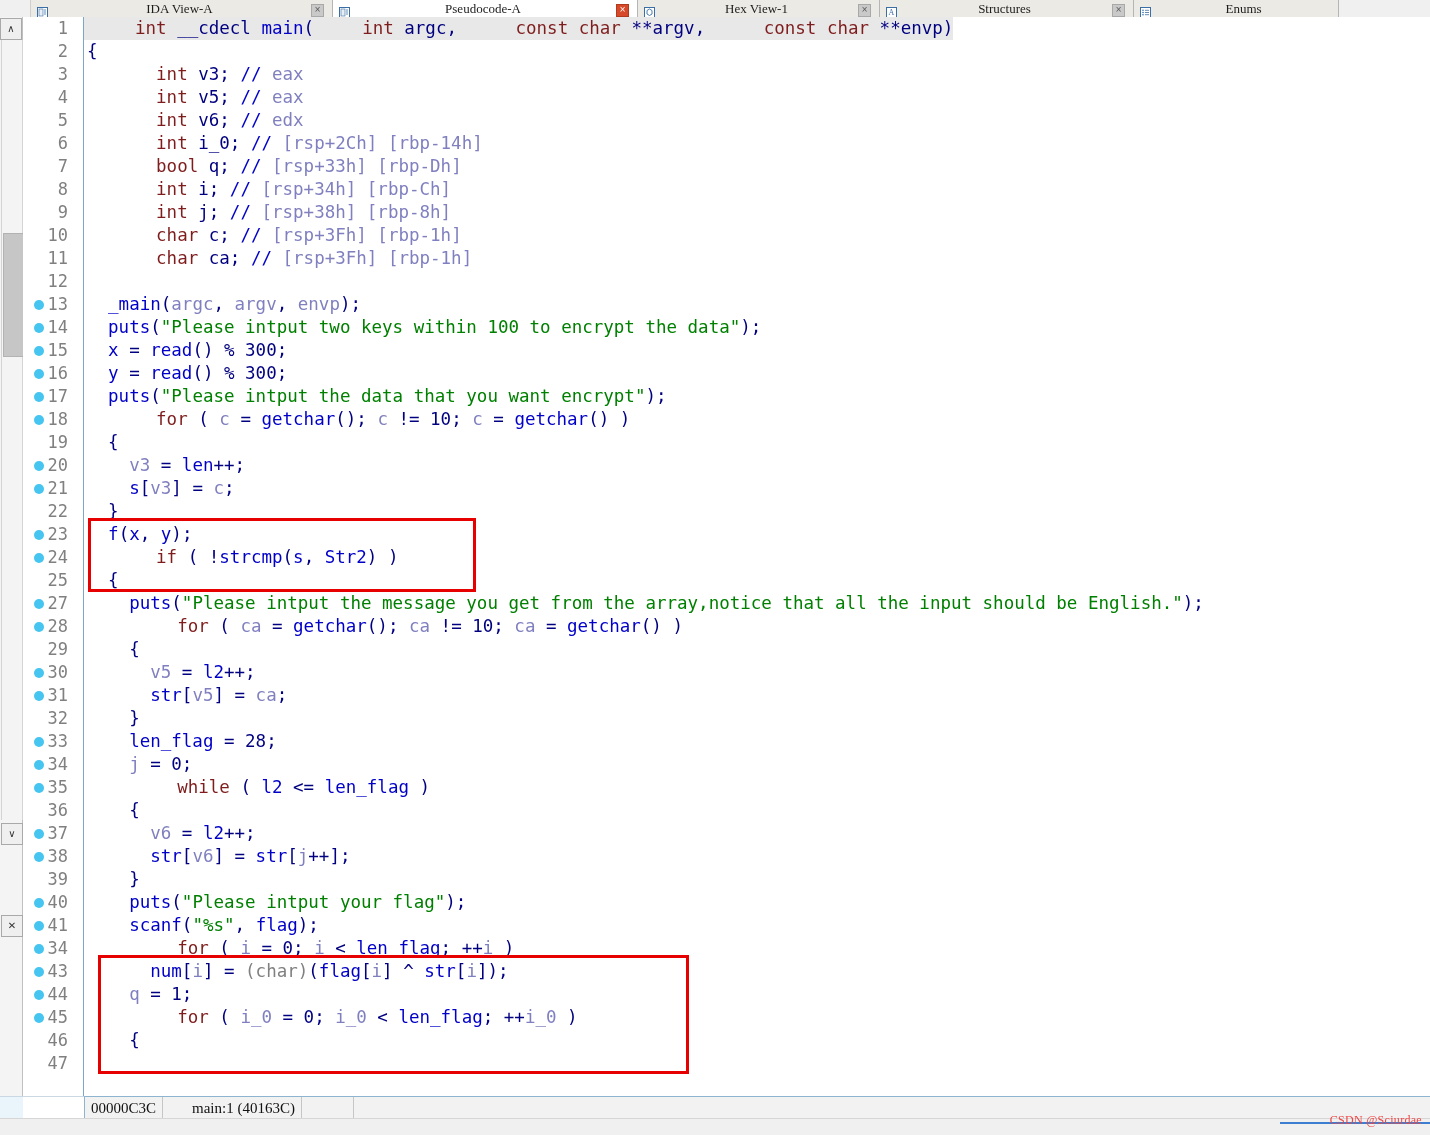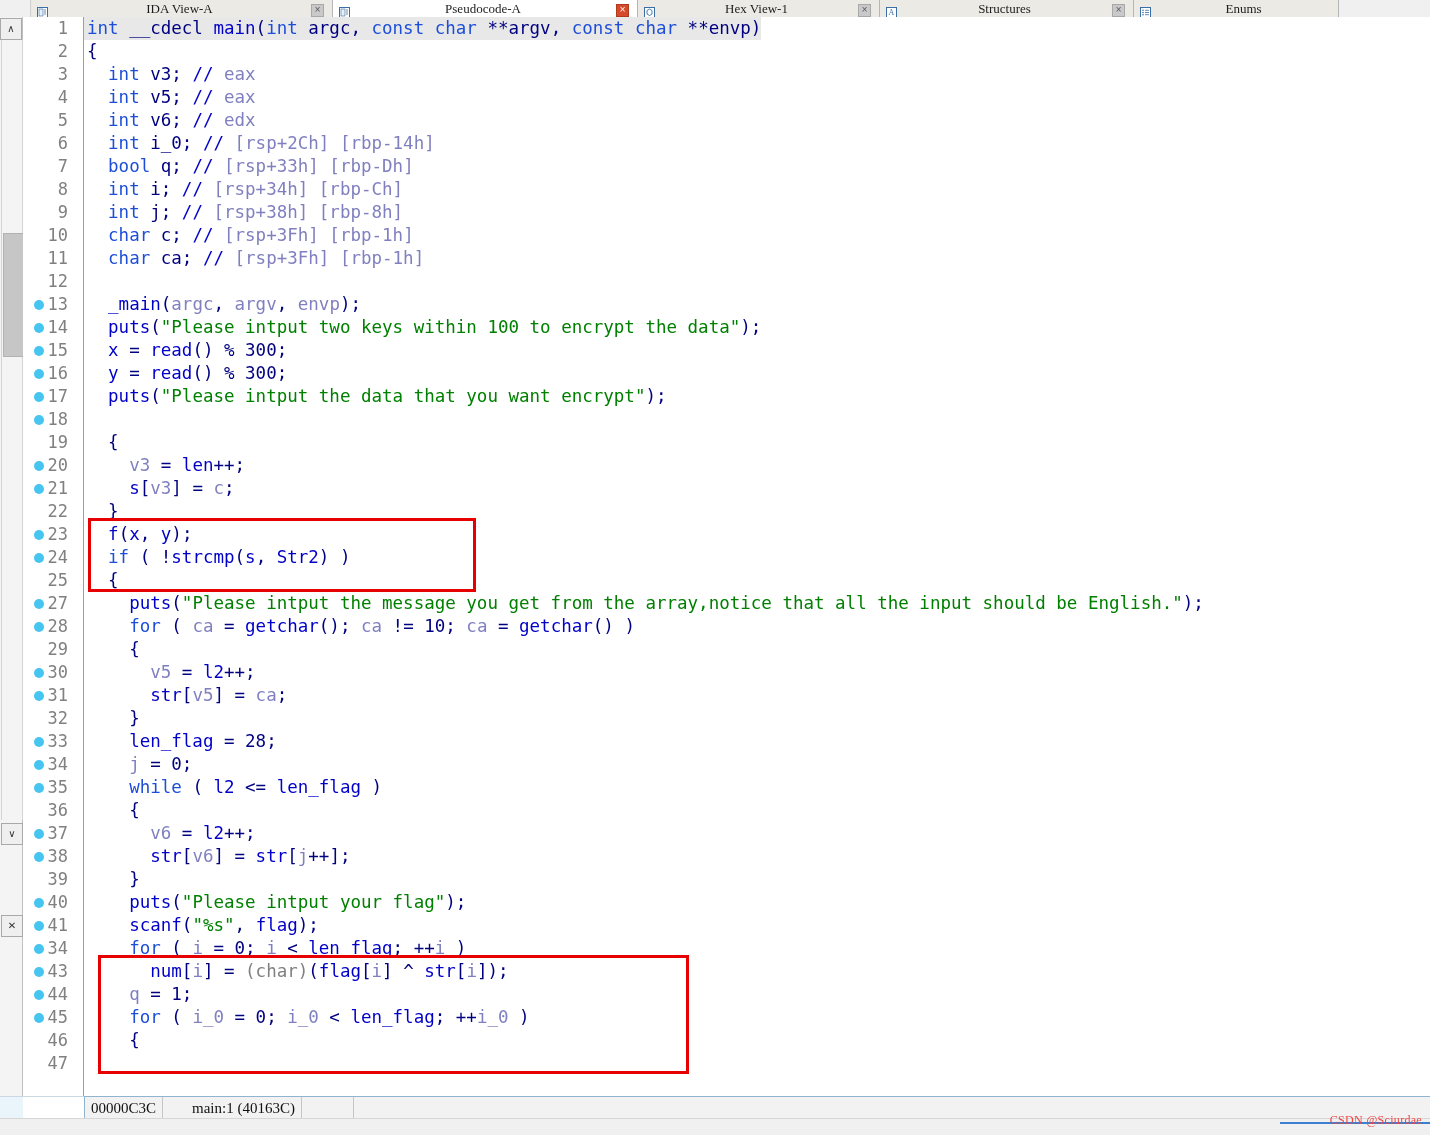--- a/index.html
+++ b/index.html
@@ -93,21 +93,21 @@
   .vbar{
     position:absolute;left:60px;top:0;width:1px;height:1079px;
     background:#7da7c8;
   }
   .src{
     position:absolute;left:61px;top:0;height:23px;
     padding-left:3px;
     color:#000080;
   }
   
-  .k   {color:#1d4ed8;}              
+  .k   {color:#7f1d1d;margin-left:48px;}              
   .fn  {color:#0000c8;}              
   .lv  {color:#8080c0;}              
   .str {color:#008000;}              
   .cmt {color:#8080c0;text-align:right;}              
   .cmtd{color:#0000c8;}
   .cast{color:#808080;}              
 
   
   .redbox{position:absolute;border:3px solid #e60000;pointer-events:none;}
 
@@ -225,21 +225,21 @@
       <div class="line"><span class="ln">8</span><span class="src">  <span class="k">int</span> i; <span class="cmtd">//</span> <span class="cmt">[rsp+34h] [rbp-Ch]</span></span></div>
       <div class="line"><span class="ln">9</span><span class="src">  <span class="k">int</span> j; <span class="cmtd">//</span> <span class="cmt">[rsp+38h] [rbp-8h]</span></span></div>
       <div class="line"><span class="ln">10</span><span class="src">  <span class="k">char</span> c; <span class="cmtd">//</span> <span class="cmt">[rsp+3Fh] [rbp-1h]</span></span></div>
       <div class="line"><span class="ln">11</span><span class="src">  <span class="k">char</span> ca; <span class="cmtd">//</span> <span class="cmt">[rsp+3Fh] [rbp-1h]</span></span></div>
       <div class="line"><span class="ln">12</span><span class="src"></span></div>
       <div class="line"><span class="bp"></span><span class="ln">13</span><span class="src">  <span class="fn">_main</span>(<span class="lv">argc</span>, <span class="lv">argv</span>, <span class="lv">envp</span>);</span></div>
       <div class="line"><span class="bp"></span><span class="ln">14</span><span class="src">  <span class="fn">puts</span>(<span class="str">"Please intput two keys within 100 to encrypt the data"</span>);</span></div>
       <div class="line"><span class="bp"></span><span class="ln">15</span><span class="src">  <span class="fn">x</span> = <span class="fn">read</span>() % 300;</span></div>
       <div class="line"><span class="bp"></span><span class="ln">16</span><span class="src">  <span class="fn">y</span> = <span class="fn">read</span>() % 300;</span></div>
       <div class="line"><span class="bp"></span><span class="ln">17</span><span class="src">  <span class="fn">puts</span>(<span class="str">"Please intput the data that you want encrypt"</span>);</span></div>
-      <div class="line"><span class="bp"></span><span class="ln">18</span></div>
+      <div class="line"><span class="bp"></span><span class="ln">18</span><span class="src">  <span class="k">for</span> ( <span class="lv">c</span> = <span class="fn">getchar</span>(); <span class="lv">c</span> != 10; <span class="lv">c</span> = <span class="fn">getchar</span>() )</span></div>
       <div class="line"><span class="ln">19</span><span class="src">  {</span></div>
       <div class="line"><span class="bp"></span><span class="ln">20</span><span class="src">    <span class="lv">v3</span> = <span class="fn">len</span>++;</span></div>
       <div class="line"><span class="bp"></span><span class="ln">21</span><span class="src">    <span class="fn">s</span>[<span class="lv">v3</span>] = <span class="lv">c</span>;</span></div>
       <div class="line"><span class="ln">22</span><span class="src">  }</span></div>
       <div class="line"><span class="bp"></span><span class="ln">23</span><span class="src">  <span class="fn">f</span>(<span class="fn">x</span>, <span class="fn">y</span>);</span></div>
       <div class="line"><span class="bp"></span><span class="ln">24</span><span class="src">  <span class="k">if</span> ( !<span class="fn">strcmp</span>(<span class="fn">s</span>, <span class="fn">Str2</span>) )</span></div>
       <div class="line"><span class="ln">25</span><span class="src">  {</span></div>
       <div class="line"><span class="bp"></span><span class="ln">27</span><span class="src">    <span class="fn">puts</span>(<span class="str">"Please intput the message you get from the array,notice that all the input should be English."</span>);</span></div>
       <div class="line"><span class="bp"></span><span class="ln">28</span><span class="src">    <span class="k">for</span> ( <span class="lv">ca</span> = <span class="fn">getchar</span>(); <span class="lv">ca</span> != 10; <span class="lv">ca</span> = <span class="fn">getchar</span>() )</span></div>
       <div class="line"><span class="ln">29</span><span class="src">    {</span></div>

